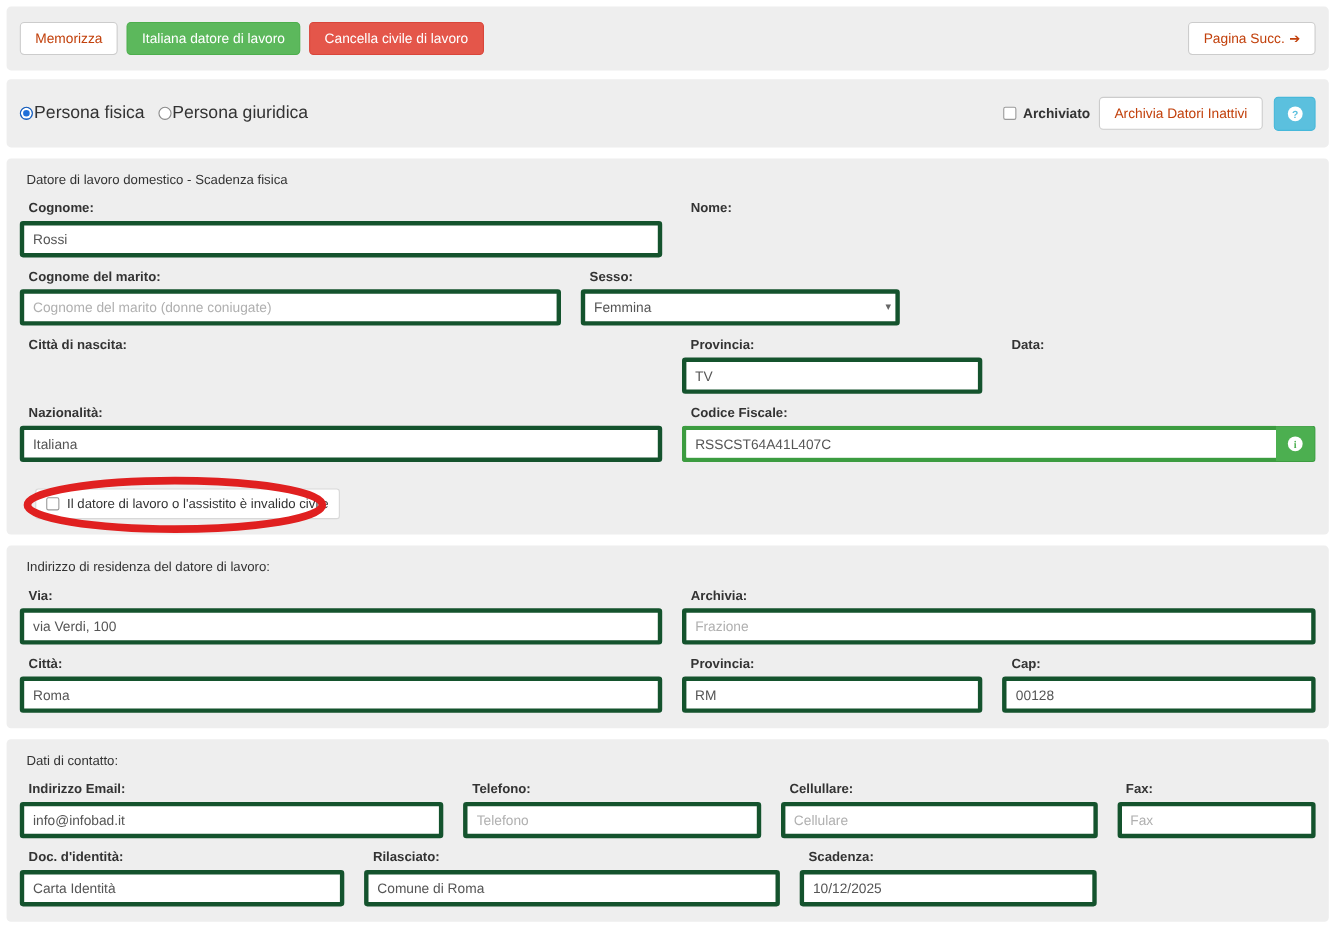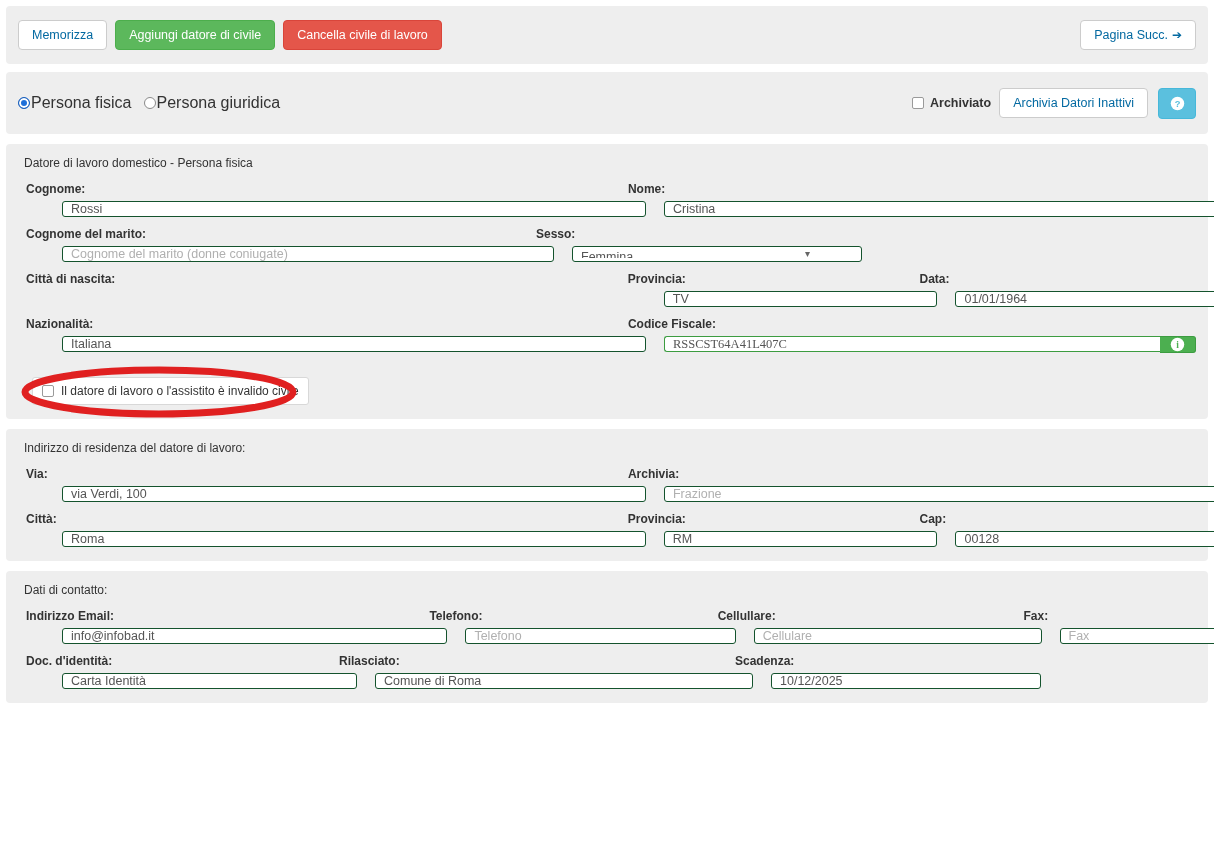--- a/index.html
+++ b/index.html
@@ -39,21 +39,21 @@
     line-height: 1;
     padding: 8px 13px;
     border-radius: 4px;
     border: 1px solid transparent;
     cursor: pointer;
     white-space: nowrap;
   }
   .btn-default {
     background: #ffffff;
     border-color: #cccccc;
-    color: #0369a1;
+    color: #c2410c;
   }
   .btn-success {
     background: #5cb85c;
     border-color: #4cae4c;
     color: #ffffff;
   }
   .btn-danger {
     background: #e4564a;
     border-color: #d9453a;
     color: #ffffff;
@@ -137,30 +137,29 @@
   .lbl {
     display: block;
     font-size: 12px;
     font-weight: bold;
     color: #333333;
     margin: 0 0 5px 8px;
   }
   .inp {
     display: block;
     width: 100%;
-    height: 16px;
+    height: 33px;
     padding: 3px 8px;
     font-family: "Liberation Sans", sans-serif;
     font-size: 12.5px;
     color: #555555;
     background: #ffffff;
-    border: 1px solid #14532d;
+    border: 4px solid #14532d;
     border-radius: 3px;
     outline: none;
-    margin-left: 44px;
   }
   .inp::placeholder { color: #b0b0b0; }
   select.inp {
     -webkit-appearance: none;
     appearance: none;
     background-image: none;
     padding-right: 22px;
   }
   .sel-wrap { position: relative; }
   .sel-chev {
@@ -173,21 +172,20 @@
     line-height: 1;
   }
 
   
   .inp-group { display: flex; width: 100%; }
   .inp-group .inp {
     border-color: #3c9c40;
     border-right: none;
     border-top-right-radius: 0;
     border-bottom-right-radius: 0;
-    font-family: Liberation Serif, serif;
   }
   .addon-success {
     width: 36px;
     flex: 0 0 36px;
     background: #4caf50;
     border: 1px solid #3c9c40;
     border-left: none;
     border-top-right-radius: 3px;
     border-bottom-right-radius: 3px;
     display: flex; align-items: center; justify-content: center;
@@ -219,21 +217,21 @@
     z-index: 3;
     pointer-events: none;
   }
 </style>
 </head>
 <body>
 
 <div class="toolbar">
   <button class="btn btn-default">Memorizza</button>
   <div class="tb-gap"></div>
-  <button class="btn btn-success">Aggiungi datore di civile</button>
+  <button class="btn btn-success">Italiana datore di lavoro</button>
   <div class="tb-gap"></div>
   <button class="btn btn-danger">Cancella civile di lavoro</button>
   <button class="btn btn-default btn-next">
     <span>Pagina Succ.</span><span class="arrow-glyph">➔</span>
   </button>
 </div>
 
 <div class="typebar">
   <div class="radio-group">
     <label class="radio-item">
@@ -255,30 +253,29 @@
     <div class="btn-info-sq">
       <svg width="15" height="15" viewBox="0 0 16 16">
         <circle cx="8" cy="8" r="7.2" fill="#ffffff"></circle>
         <text x="8" y="11.6" font-size="10" font-family="Liberation Sans, sans-serif" font-weight="bold" fill="#5bc0de" text-anchor="middle">?</text>
       </svg>
     </div>
   </div>
 </div>
 
 <div class="panel">
-  <div class="panel-title">Datore di lavoro domestico - Persona fisica</div>
+  <div class="panel-title">Datore di lavoro domestico - Scadenza fisica</div>
 
   <div class="row">
     <div class="fld" style="width:611px;">
       <label class="lbl">Cognome:</label>
       <input class="inp" type="text" value="Rossi" style="">
     </div>
     <div class="fld" style="width:585px;">
       <label class="lbl">Nome:</label>
-      <input class="inp" type="text" value="Cristina" style="">
     </div>
   </div>
 
   <div class="row">
     <div class="fld" style="width:510px;">
       <label class="lbl">Cognome del marito:</label>
       <input class="inp" type="text" placeholder="Cognome del marito (donne coniugate)" style="">
     </div>
     <div class="fld" style="width:290px;">
       <label class="lbl">Sesso:</label>
@@ -294,21 +291,20 @@
   <div class="row">
     <div class="fld" style="width:611px;">
       <label class="lbl">Città di nascita:</label>
     </div>
     <div class="fld" style="width:296px;">
       <label class="lbl">Provincia:</label>
       <input class="inp" type="text" value="TV" style="">
     </div>
     <div class="fld" style="width:289px;">
       <label class="lbl">Data:</label>
-      <input class="inp" type="text" value="01/01/1964" style="">
     </div>
   </div>
 
   <div class="row">
     <div class="fld" style="width:611px;">
       <label class="lbl">Nazionalità:</label>
       <input class="inp" type="text" value="Italiana" style="">
     </div>
     <div class="fld" style="width:585px;">
       <label class="lbl">Codice Fiscale:</label>

